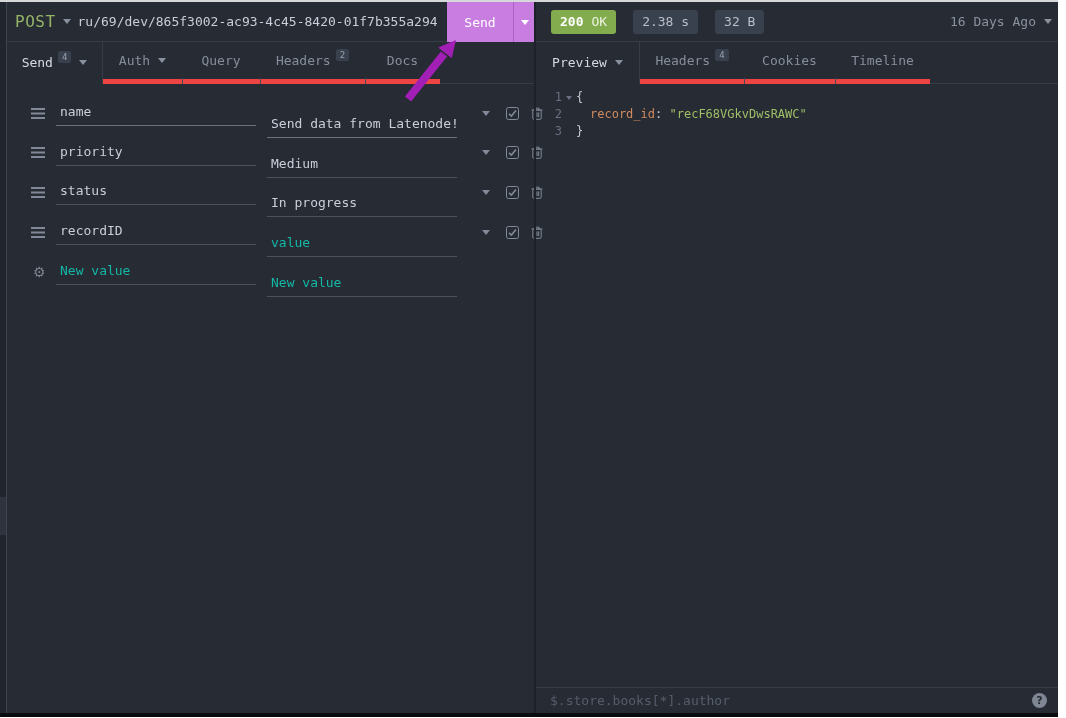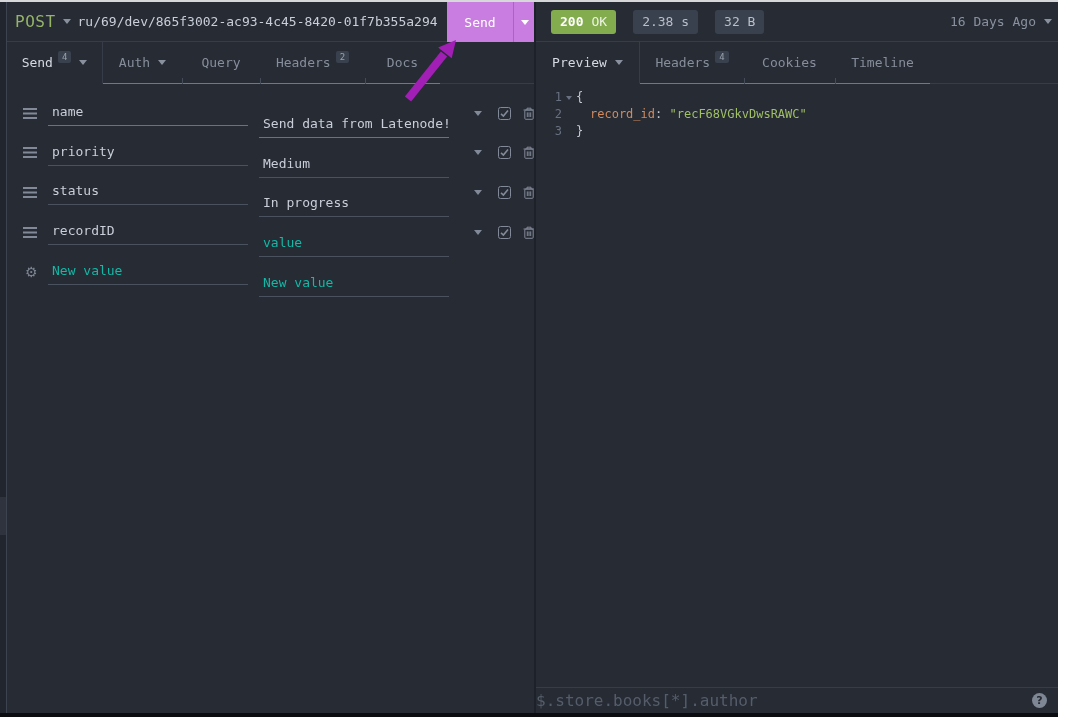--- a/index.html
+++ b/index.html
@@ -33,30 +33,30 @@
   .badge-status .code { color:#ffffff; font-weight:bold; }
   .badge-status .reason { color:#edf3e3; margin-left:8px; }
   .badge-plain { background:#3a414e; color:#b9bfc9; margin-left:17px; }
   .history { margin-left:auto; margin-right:6px; color:#8a919e; font-size:13px; display:flex; align-items:center; cursor:pointer; }
   .history .tri-down { margin-left:8px; }
 
   
   .tabbar { position:absolute; top:42px; height:42px; display:flex; }
   .tabbar-left  { left:7px;  width:529px; }
   .tabbar-right { left:536px; width:522px; }
-  .tab { position:relative; height:42px; display:flex; align-items:center; justify-content:center; font-size:13px; color:#878e9b; border-bottom:1px solid #ef4444; cursor:pointer; white-space:nowrap; }
+  .tab { position:relative; height:42px; display:flex; align-items:center; justify-content:center; font-size:13px; color:#878e9b; border-bottom:5px solid #ef4444; cursor:pointer; white-space:nowrap; }
   .tab.active { color:#d6dae2; border-bottom:1px solid transparent; border-right:1px solid #363d49; }
   .tab .tab-caret { margin-left:8px; color:#8a919e; }
   .sup-badge { font-size:9px; background:#3a414e; color:#9aa1ad; border-radius:2px; padding:1px 4px; margin-left:5px; position:relative; top:-6px; }
   .tab-fill { flex:1; border-bottom:1px solid #363d49; }
   .tab-tick { position:absolute; bottom:0; width:1px; height:6px; background:#454c59; }
 
   
   .form-area { position:absolute; left:7px; top:84px; width:529px; height:400px; }
-  .form-row { position:absolute; left:4px; width:529px; height:40px; }
+  .form-row { position:absolute; left:12px; width:529px; height:40px; }
   .drag-cell { position:absolute; left:12px; top:13px; width:20px; height:14px; display:flex; align-items:center; cursor:grab; }
   .cell { position:absolute; top:3px; height:30px; display:flex; align-items:flex-end; padding:0 4px 6px 4px; border-bottom:1px solid #4a5260; font-size:13px; color:#c9ced8; white-space:nowrap; overflow:hidden; cursor:text; }
   .cell.name-cell  { left:37px;  width:200px; }
   .cell.value-cell { left:248px; width:190px;margin-top:12px; }
   .form-row.focused .cell { border-bottom-color:#6a7280; }
   .placeholder { color:#14b8a6; }
   .text-cursor { display:inline-block; width:1px; height:15px; background:#e6eaf0; vertical-align:-3px; }
   .row-icon { position:absolute; top:0; height:40px; display:flex; align-items:center; justify-content:center; color:#828998; cursor:pointer; }
   .icon-caret { left:458px; width:18px; }
   .icon-chk   { left:484px; width:18px; }
@@ -74,21 +74,21 @@
   .fold { width:14px; flex:none; display:flex; align-items:center; justify-content:center; color:#697080; }
   .fold .tri-down { border-left-width:3.5px; border-right-width:3.5px; border-top-width:4.5px; }
   .code-text { color:#c6cbd4; white-space:pre; }
   .tok-key { color:#d08a5e; }
   .tok-punc { color:#c6cbd4; }
   .tok-str { color:#a0bf66; }
   .indent2 { padding-left:14px; }
 
   
   .filter-bar { position:absolute; left:536px; top:687px; width:522px; height:26px; border-top:1px solid #363d49; display:flex; align-items:center; }
-  .filter-input { flex:1; color:#565d6a; font-size:16px; white-space:nowrap; cursor:text; }
+  .filter-input { flex:1; color:#565d6a; font-size:13px; margin-left:14px; white-space:nowrap; cursor:text; }
   .help-icon { width:15px; height:15px; border-radius:50%; background:#7f8694; color:#262b34; font-size:11px; font-weight:bold; display:flex; align-items:center; justify-content:center; margin-right:11px; cursor:pointer; font-family:"DejaVu Sans",sans-serif; }
 
   
   .annotation-layer { position:absolute; left:0; top:0; width:1066px; height:718px; pointer-events:none; }
 
   svg.line-icon { display:block; }
 </style>
 </head>
 <body>
 

